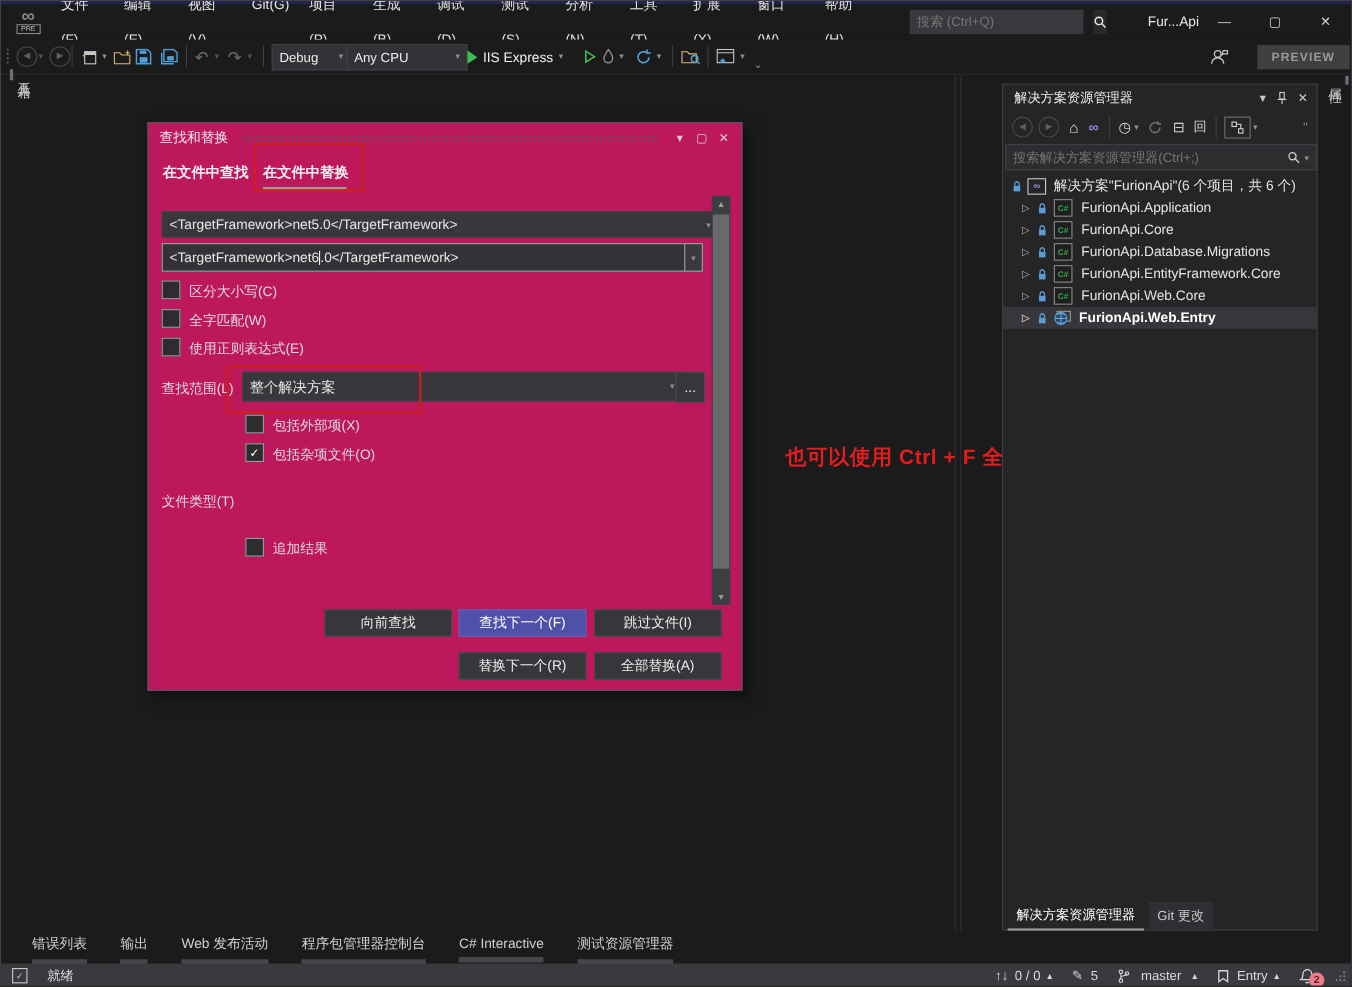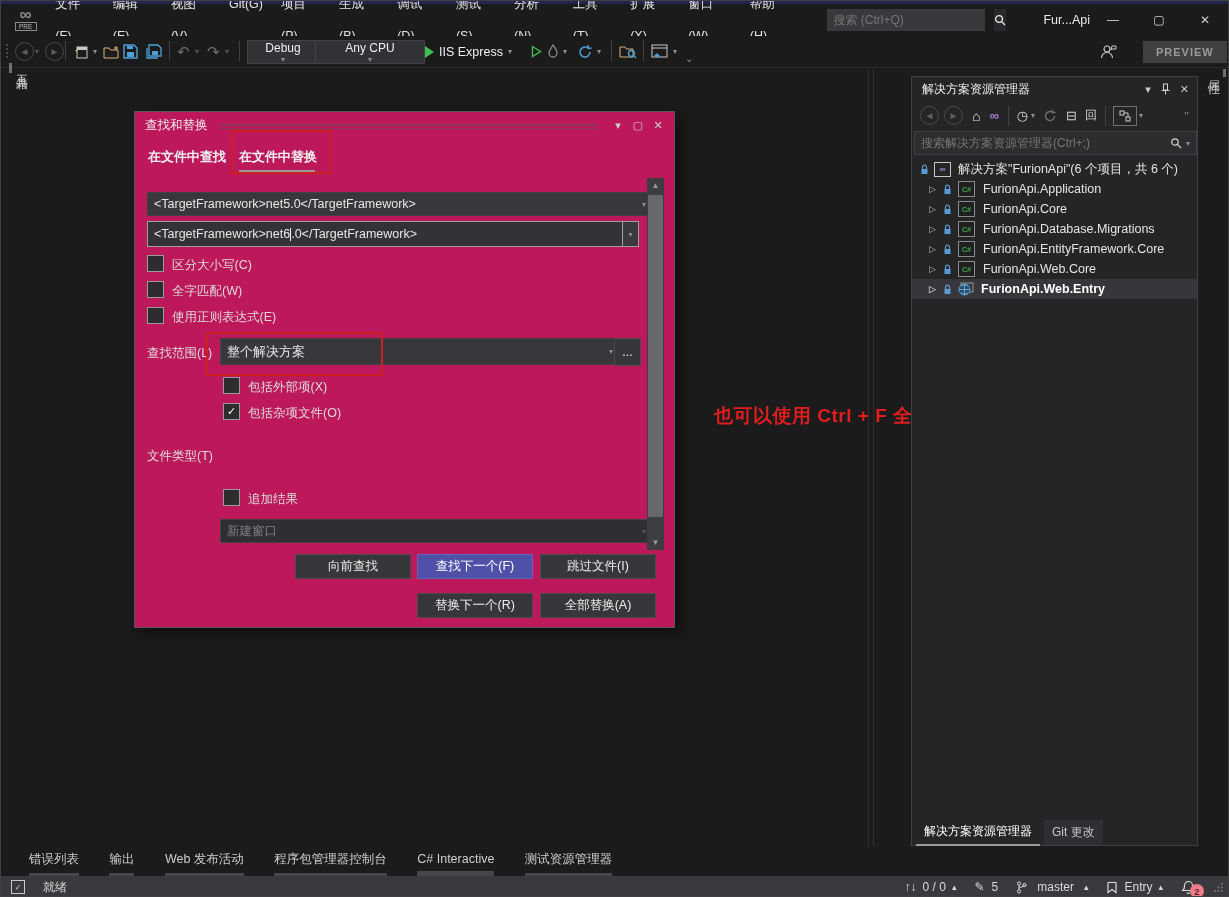--- a/index.html
+++ b/index.html
@@ -21,21 +21,21 @@
   .win-controls{margin-left:auto;display:flex;}
   .win-btn{width:46px;height:32px;display:flex;align-items:center;justify-content:center;color:#cfcfcf;font-size:12px;}
   
   .toolbar{left:0;top:35px;width:100%;height:31px;background:#1b1b1c;border-bottom:1px solid #2a2a2b;}
   .ti{position:absolute;top:0;height:31px;display:flex;align-items:center;}
   .tsep{width:1px;height:20px;background:#3f3f46;top:5px;position:absolute;}
   .navcirc{width:17px;height:17px;border:1px solid #4a4a4e;border-radius:50%;color:#5f5f63;font-size:10px;display:flex;align-items:center;justify-content:center;}
   .caret{color:#8f8f93;font-size:8px;}
   .caret::before{content:"▾";}
   .caret.dis{color:#55555a;}
-  .tb-combo{height:22px;background:#333337;border:1px solid #434346;display:flex;align-items:center;font-size:12px;color:#ededed;padding:0 6px;justify-content:space-between;flex-direction:column;}
+  .tb-combo{height:22px;background:#333337;border:1px solid #434346;display:flex;align-items:center;font-size:12px;color:#ededed;padding:0 6px;justify-content:space-between;}
   .play{width:0;height:0;border-left:9px solid #3fbe54;border-top:6px solid transparent;border-bottom:6px solid transparent;}
   .preview-btn{background:#404040;color:#9a9a9a;font-size:11px;font-weight:bold;letter-spacing:1px;padding:5px 13px;}
   
   .vtab{display:flex;}
   .vtab .bar{width:3px;background:#6e6e73;}
   .vtext{writing-mode:vertical-rl;font-size:12px;color:#c8c8c8;padding:2px 1px;letter-spacing:2px;}
   
   .dialog{left:133px;top:110px;width:539px;height:515px;background:#be185d;border:1px solid #55555c;box-shadow:6px 6px 14px rgba(0,0,0,.5);}
   .dlg-title{left:0;top:0;width:100%;height:26px;display:flex;align-items:center;}
   .dlg-title .t{font-size:12.5px;color:#ededed;margin-left:10px;}
@@ -320,24 +320,20 @@
     <span class="abs cb" style="left:88px;top:265px;"></span>
     <span class="abs lbl" style="left:113px;top:267px;">包括外部项(X)</span>
     <span class="abs cb on" style="left:88px;top:291px;"></span>
     <span class="abs lbl" style="left:113px;top:293px;">包括杂项文件(O)</span>
 
     <span class="abs lbl" style="left:12px;top:336px;">文件类型(T)</span>
 
     <span class="abs cb" style="left:88px;top:377px;"></span>
     <span class="abs lbl" style="left:113px;top:379px;">追加结果</span>
 
-    <div class="abs fld" style="left:85px;top:407px;width:419px;height:22px;background:#2f2f33;color:#7f7f83;">
-      <span class="val">新建窗口</span>
-        <span class="caret dis"></span>
-    </div>
 
     <div class="abs sbar" style="left:512px;top:66px;width:17px;height:372px;">
       <div class="arr">▲</div>
       <div class="thumb" style="top:17px;height:322px;"></div>
       <div class="arr" style="position:absolute;bottom:0;width:100%;">▼</div>
     </div>
 
     <div class="abs dlg-btn" style="left:160px;top:442px;width:114px;">向前查找</div>
     <div class="abs dlg-btn accent" style="left:282px;top:442px;width:114px;">查找下一个(F)</div>
     <div class="abs dlg-btn" style="left:405px;top:442px;width:114px;">跳过文件(I)</div>

